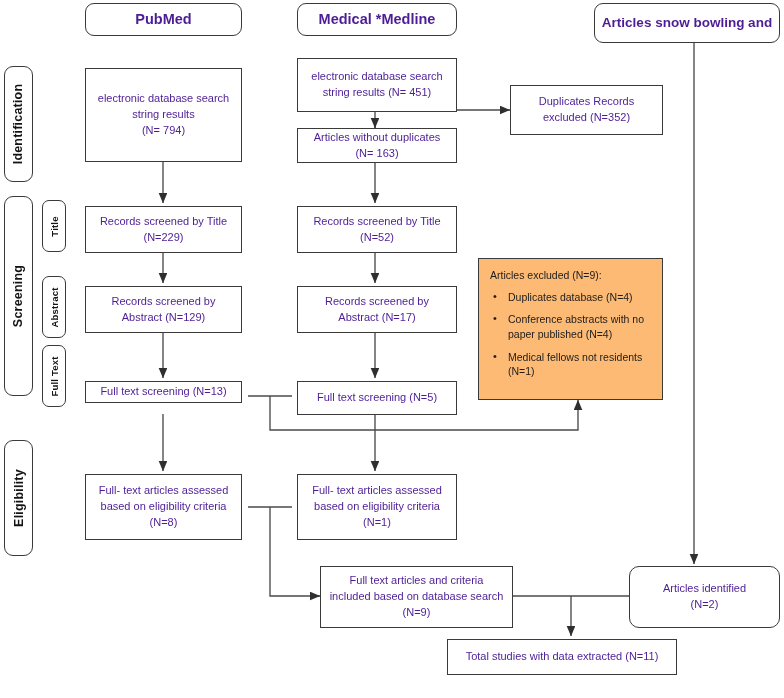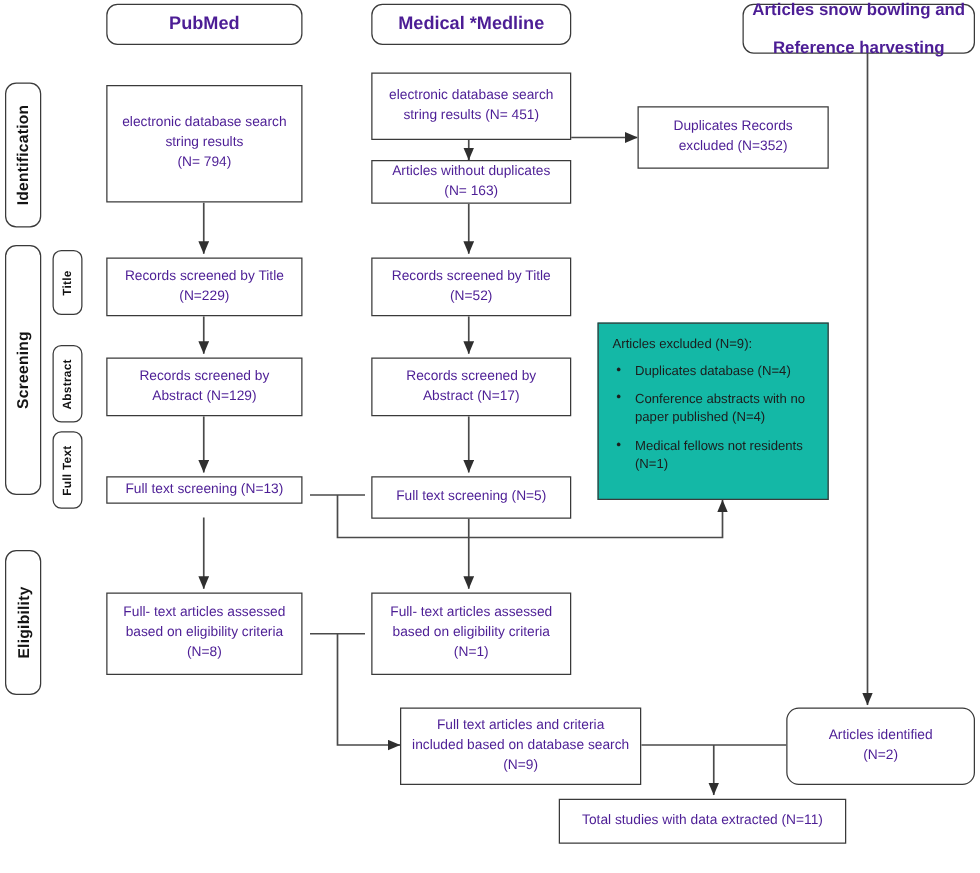--- a/index.html
+++ b/index.html
@@ -82,21 +82,21 @@
     border-radius: 7px;
     border-width: 1.3px;
   }
   .rail.sub span { font-size: 9.5px; }
 
   
   .listbox {
     position: absolute;
     box-sizing: border-box;
     border: 1.4px solid #3a3a3a;
-    background: #14b8a6;
+    background: #fdba74;
     font-size: 10.5px;
     line-height: 1.4;
     color: #1c1c1c;
     padding: 9px 10px 8px 10px;
     z-index: 2;
     text-align: left;
   }
   .listbox .lead { margin: 0 0 7px 1px; }
   .listbox ul {
     margin: 0;
@@ -192,21 +192,20 @@
   <div class="node source" style="left:85px; top:3px; width:157px; height:33px;">
     <span class="ln">PubMed</span>
   </div>
 
   <div class="node source" style="left:297px; top:3px; width:160px; height:33px;">
     <span class="ln">Medical *Medline</span>
   </div>
 
   <div class="node source two-line" style="left:594px; top:3px; width:186px; height:40px;gap:12px;">
     <span class="ln">Articles snow bowling and</span>
-    <span class="ln">Reference harvesting</span>
   </div>
 
   <div class="node" style="left:85px; top:68px; width:157px; height:94px;">
     <span class="ln">electronic database search</span>
     <span class="ln">string results</span>
     <span class="ln">(N= 794)</span>
   </div>
 
   <div class="node" style="left:297px; top:58px; width:160px; height:54px;">
     <span class="ln">electronic database search</span>

